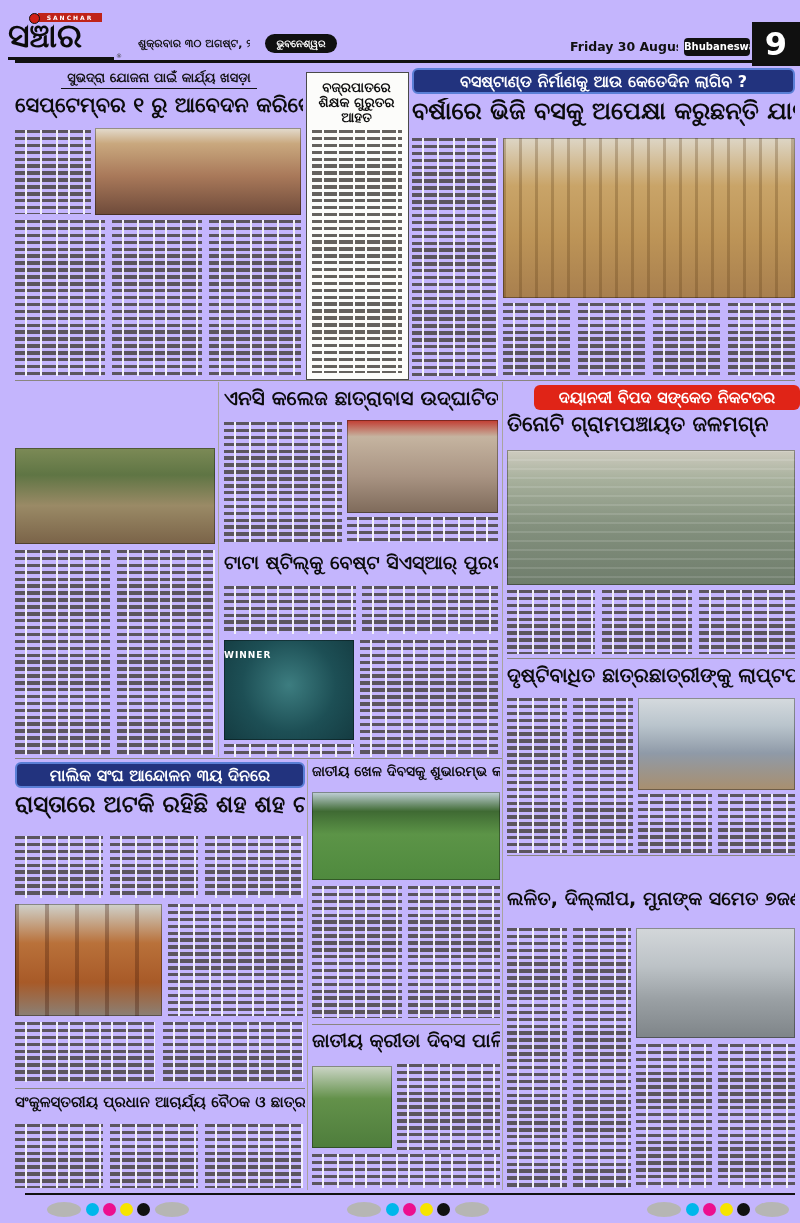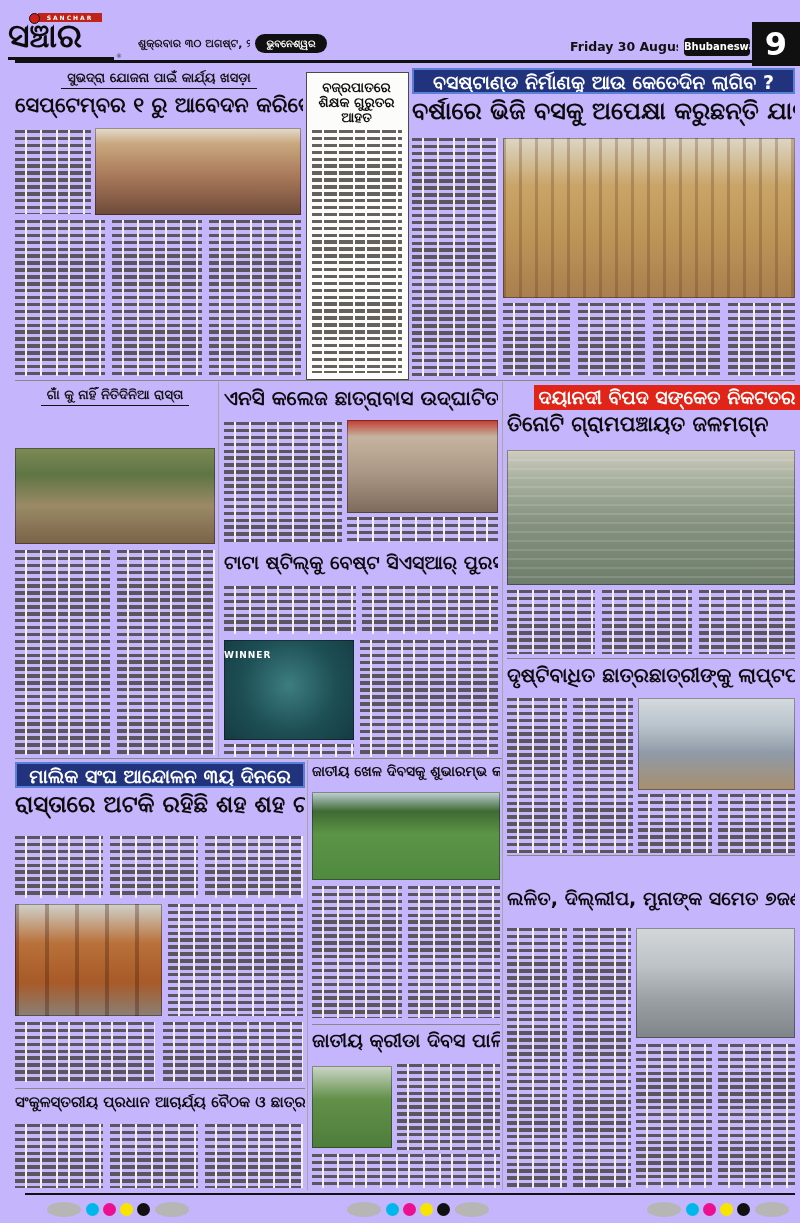--- a/index.html
+++ b/index.html
@@ -3,21 +3,21 @@
 <meta charset="utf-8">
 <style>
   html,body{margin:0;padding:0;background:#e8e8e4;}
   #page{position:relative;width:800px;height:1223px;margin:0 auto;background:#c4b5fd;
         font-family:"DejaVu Sans",sans-serif;color:#111;overflow:hidden;}
   .abs{position:absolute;}
   .h{font-weight:bold;color:#0b0b0b;line-height:1.12;overflow:hidden;white-space:nowrap;}
   .hwrap{white-space:normal;}
   .kick{font-weight:bold;font-size:13px;display:flex;justify-content:center;align-items:flex-start;overflow:hidden;}
   .kick span{border-bottom:1.5px solid #111;padding:0 6px 2px;white-space:nowrap;}
-  .bar{color:#fff;font-weight:bold;font-size:19px;text-align:center;overflow:hidden;white-space:nowrap;}
+  .bar{color:#fff;font-weight:bold;font-size:16px;text-align:center;overflow:hidden;white-space:nowrap;border-radius:6px;}
   .bt{background-image:
       repeating-linear-gradient(90deg, rgba(252,252,250,0) 0 10px, #fcfcfa 10px 12px,
         rgba(252,252,250,0) 12px 25px, #fcfcfa 25px 27px, rgba(252,252,250,0) 27px 41px, #fcfcfa 41px 43px),
       repeating-linear-gradient(180deg, #45413c 0 3.4px, rgba(0,0,0,0) 3.4px 6.9px);
       opacity:.82;}
   .photo{box-shadow:inset 0 0 0 1px rgba(0,0,0,.35);}
   .vr{width:1px;background:#a8a49e;}
   .hrule{background:#8a8680;height:1px;}
   .pill{background:#101010;color:#fff;font-weight:bold;text-align:center;border-radius:10px;overflow:hidden;white-space:nowrap;}
   .dot{border-radius:50%;width:13px;height:13px;display:inline-block;margin:0 2px;vertical-align:middle;}
@@ -29,21 +29,21 @@
 <div id="page">
 
   <div class="abs" style="left:38px;top:13px;width:64px;height:9px;background:#c02318;color:#fff;
        font-size:6px;font-weight:bold;text-align:center;letter-spacing:2px;line-height:9px;overflow:hidden;">SANCHAR</div>
   <div class="abs" style="left:29px;top:13px;width:9px;height:9px;border-radius:50%;background:#d01f14;border:1px solid #111;"></div>
   <div class="abs h" style="left:8px;top:18px;width:112px;height:40px;font-size:33px;">ସଞ୍ଚାର</div>
   <div class="abs" style="left:8px;top:57px;width:106px;height:2.5px;background:#111;"></div>
   <div class="abs" style="left:116px;top:52px;font-size:6px;color:#333;">®</div>
 
   <div class="abs" style="left:138px;top:37px;width:112px;height:15px;font-size:11px;font-weight:bold;overflow:hidden;white-space:nowrap;">ଶୁକ୍ରବାର ୩୦ ଅଗଷ୍ଟ, ୨୦୨୪</div>
-  <div class="abs pill" style="left:255px;top:34px;width:72px;height:19px;font-size:10px;line-height:19px;">ଭୁବନେଶ୍ୱର</div>
+  <div class="abs pill" style="left:265px;top:34px;width:72px;height:19px;font-size:10px;line-height:19px;">ଭୁବନେଶ୍ୱର</div>
 
   <div class="abs" style="left:570px;top:39px;width:108px;height:16px;font-size:12.5px;font-weight:bold;text-align:right;white-space:nowrap;overflow:hidden;">Friday 30 August 2024</div>
   <div class="abs pill" style="left:684px;top:38px;width:66px;height:18px;font-size:10px;line-height:18px;border-radius:4px;">Bhubaneswar</div>
   <div class="abs" style="left:752px;top:22px;width:48px;height:44px;background:#101010;color:#fff;
        font-size:32px;font-weight:bold;text-align:center;line-height:44px;">9</div>
 
   <div class="abs" style="left:15px;top:60px;width:780px;height:3px;background:#111;"></div>
 
   <div class="abs kick" style="left:15px;top:70px;width:288px;height:22px;">
       <span>ସୁଭଦ୍ରା ଯୋଜନା ପାଇଁ କାର୍ଯ୍ୟ ଖସଡ଼ା</span>
@@ -67,23 +67,20 @@
   <div class="abs photo" style="left:503px;top:138px;width:292px;height:160px;
        background:repeating-linear-gradient(90deg, rgba(92,60,22,.28) 0 3px, rgba(0,0,0,0) 3px 16px),
        linear-gradient(180deg,#ddd6c6 0%,#c9a468 30%,#bd9457 62%,#a87f4e 100%);"></div>
   <div class="abs bt" style="left:503px;top:303px;width:67px;height:73px;"></div>
   <div class="abs bt" style="left:578px;top:303px;width:67px;height:73px;"></div>
   <div class="abs bt" style="left:653px;top:303px;width:67px;height:73px;"></div>
   <div class="abs bt" style="left:728px;top:303px;width:67px;height:73px;"></div>
 
   <div class="abs hrule" style="left:15px;top:380px;width:780px;"></div>
 
-  <div class="abs kick" style="left:15px;top:387px;width:200px;height:22px;">
-      <span>ଗାଁ କୁ ନାହିଁ ନିତିଦିନିଆ ରାସ୍ତା</span>
-    </div>
   <div class="abs photo" style="left:15px;top:448px;width:200px;height:96px;
        background:linear-gradient(180deg,#7c8a56 0%,#5f7544 28%,#9a8a66 60%,#7a6348 100%);"></div>
   <div class="abs bt" style="left:15px;top:550px;width:95px;height:205px;"></div>
   <div class="abs bt" style="left:117px;top:550px;width:98px;height:205px;"></div>
 
   <div class="abs vr" style="left:218px;top:382px;height:375px;"></div>
 
   <div class="abs h" style="left:224px;top:387px;width:274px;height:28px;font-size:20px;">ଏନସି କଲେଜ ଛାତ୍ରାବାସ ଉଦ୍‌ଘାଟିତ</div>
   <div class="abs bt" style="left:224px;top:422px;width:118px;height:120px;"></div>
   <div class="abs photo" style="left:347px;top:420px;width:151px;height:93px;

